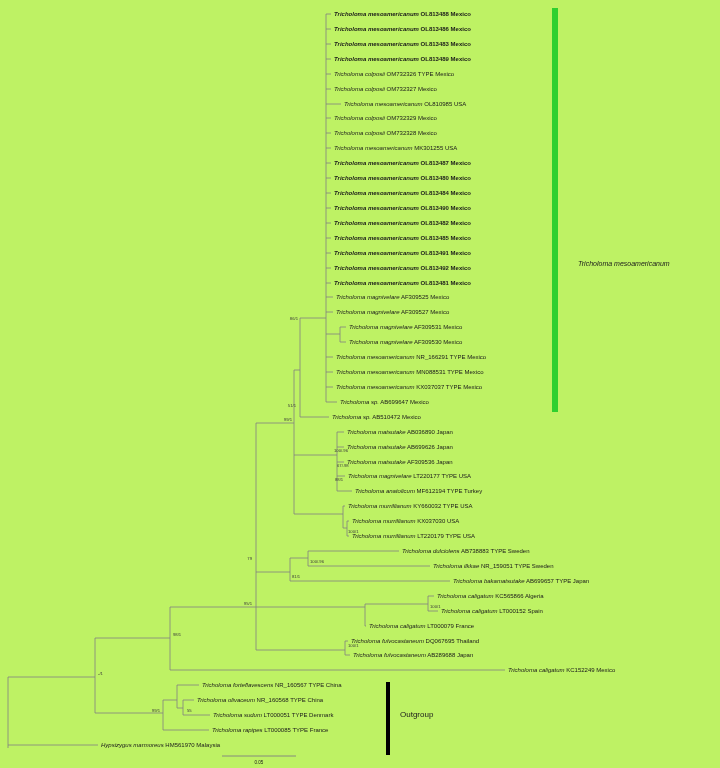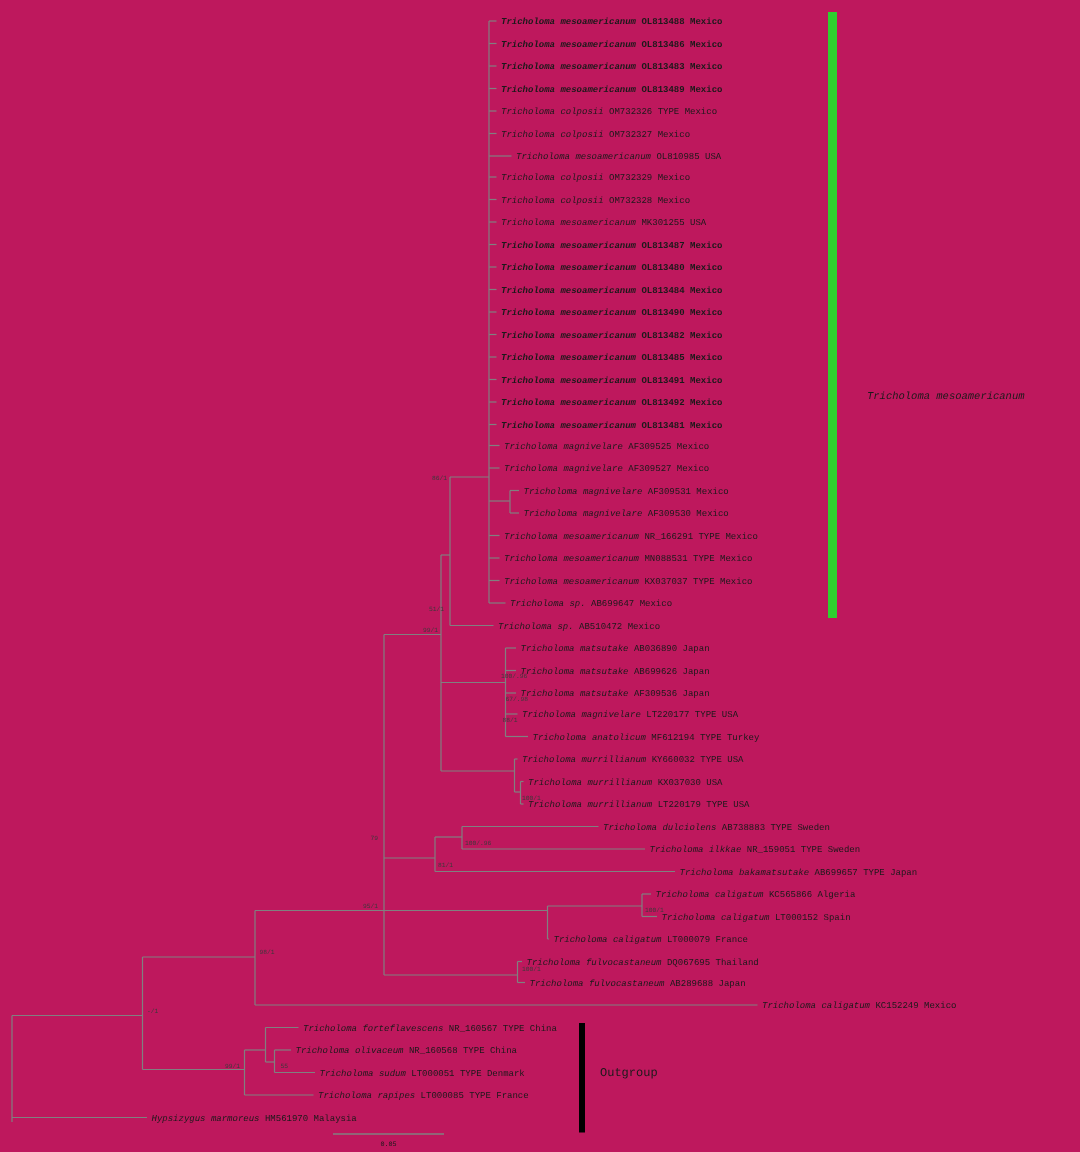--- a/index.html
+++ b/index.html
@@ -1,17 +1,17 @@
 <!DOCTYPE html>
 <html><head>
 <meta charset="utf-8">
 <style>
   html,body{margin:0;padding:0;background:#ffffff;}
-  #stage{position:relative;width:720px;height:768px;background:#be185d;overflow:hidden;
-         font-family:Liberation Mono, monospace;}
+  #stage{position:relative;width:720px;height:768px;background:#bef264;overflow:hidden;
+         font-family:Liberation Sans, sans-serif;}
   svg text{fill:#1a1a1a;}
   .tip-label{font-size:6px;}
   .support{font-size:4.2px;fill:#3a3a3a;}
   .side-label{font-size:7px;font-style:italic;}
   .outgroup-label{font-size:8px;}
   .scale-label{font-size:4.5px;text-anchor:middle;}
 </style>
 </head>
 <body>
 

